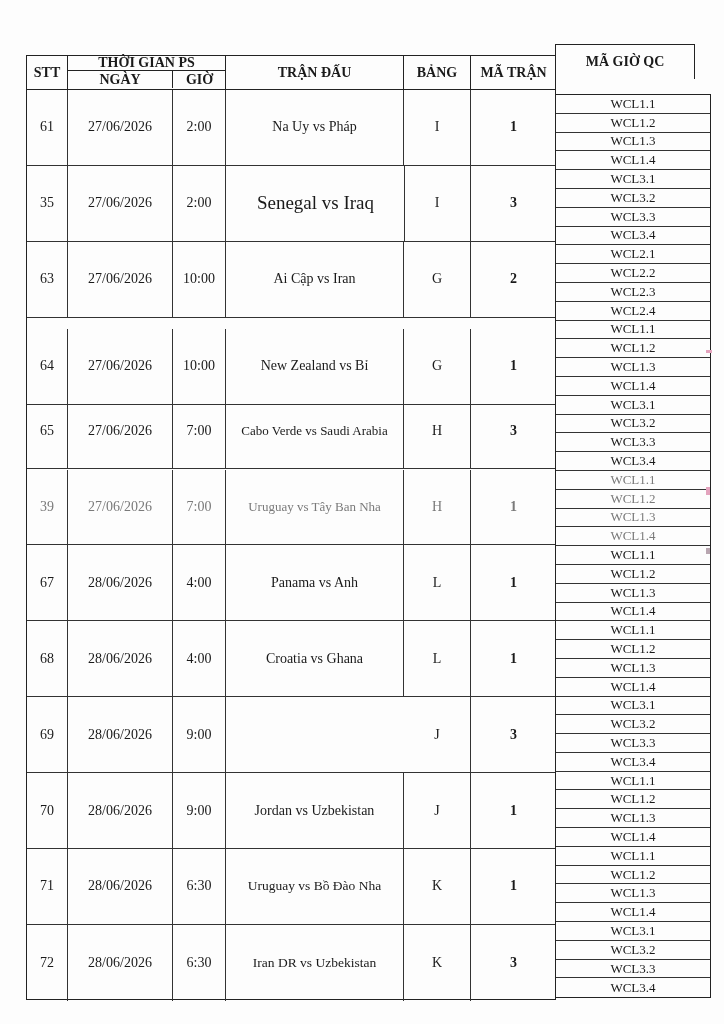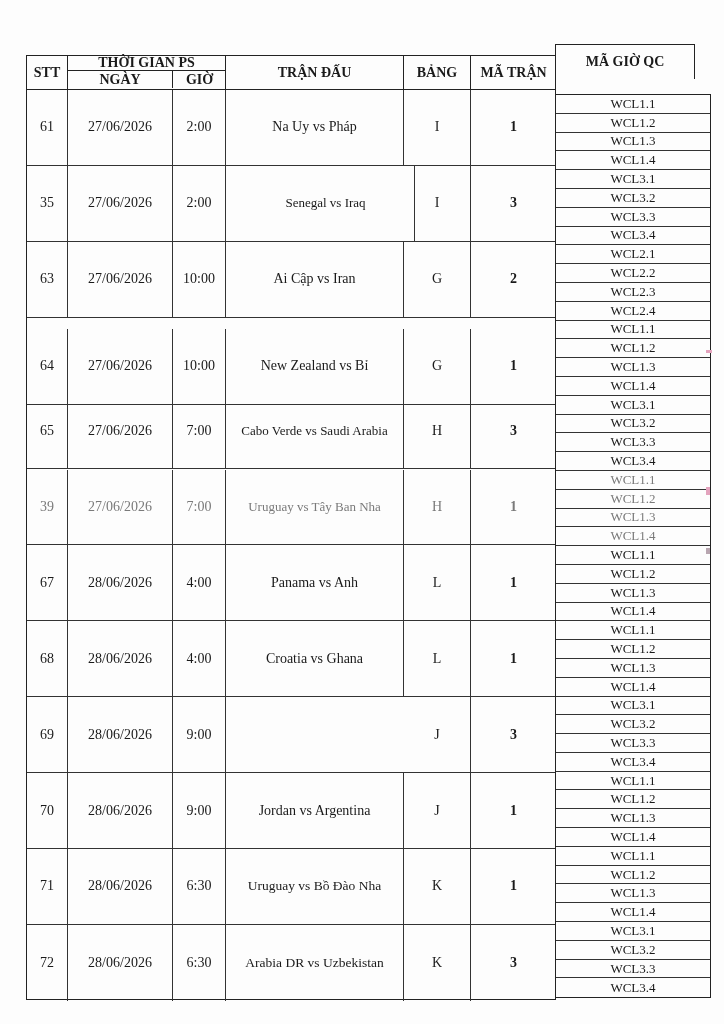--- a/index.html
+++ b/index.html
@@ -48,21 +48,21 @@
         <div class="cell" style="left:41px;width:105px">27/06/2026</div>
         <div class="cell" style="left:146px;width:53px">2:00</div>
         <div class="cell" style="left:199px;width:178px">Na Uy vs Pháp</div>
         <div class="cell" style="left:377px;width:67px">I</div>
         <div class="cell bold" style="left:444px;width:85px;border-right:none">1</div>
       </div>
       <div class="row" style="top:75.9px">
         <div class="cell" style="left:0;width:41px">35</div>
         <div class="cell" style="left:41px;width:105px">27/06/2026</div>
         <div class="cell" style="left:146px;width:53px">2:00</div>
-        <div class="cell" style="left:210px;width:178px;font-size:13px">Senegal vs Iraq</div>
+        <div class="cell" style="left:200px;width:178px;font-size:19px">Senegal vs Iraq</div>
         <div class="cell" style="left:377px;width:67px">I</div>
         <div class="cell bold" style="left:444px;width:85px;border-right:none">3</div>
       </div>
       <div class="row" style="top:151.8px">
         <div class="cell" style="left:0;width:41px">63</div>
         <div class="cell" style="left:41px;width:105px">27/06/2026</div>
         <div class="cell" style="left:146px;width:53px">10:00</div>
         <div class="cell" style="left:199px;width:178px">Ai Cập vs Iran</div>
         <div class="cell" style="left:377px;width:67px">G</div>
         <div class="cell bold" style="left:444px;width:85px;border-right:none">2</div>
@@ -111,37 +111,37 @@
         <div class="cell" style="left:0;width:41px">69</div>
         <div class="cell" style="left:41px;width:105px">28/06/2026</div>
         <div class="cell" style="left:146px;width:53px">9:00</div>
         <div class="cell" style="left:377px;width:67px">J</div>
         <div class="cell bold" style="left:444px;width:85px;border-right:none">3</div>
       </div>
       <div class="row" style="top:683.1px">
         <div class="cell" style="left:0;width:41px">70</div>
         <div class="cell" style="left:41px;width:105px">28/06/2026</div>
         <div class="cell" style="left:146px;width:53px">9:00</div>
-        <div class="cell" style="left:199px;width:178px">Jordan vs Argentina</div>
+        <div class="cell" style="left:199px;width:178px">Jordan vs Uzbekistan</div>
         <div class="cell" style="left:377px;width:67px">J</div>
         <div class="cell bold" style="left:444px;width:85px;border-right:none">1</div>
       </div>
       <div class="row" style="top:759px">
         <div class="cell" style="left:0;width:41px">71</div>
         <div class="cell" style="left:41px;width:105px">28/06/2026</div>
         <div class="cell" style="left:146px;width:53px">6:30</div>
         <div class="cell" style="left:199px;width:178px;font-size:13.5px">Uruguay vs Bồ Đào Nha</div>
         <div class="cell" style="left:377px;width:67px">K</div>
         <div class="cell bold" style="left:444px;width:85px;border-right:none">1</div>
       </div>
       <div class="row" style="top:834.9px">
         <div class="cell" style="left:0;width:41px">72</div>
         <div class="cell" style="left:41px;width:105px">28/06/2026</div>
         <div class="cell" style="left:146px;width:53px">6:30</div>
-        <div class="cell" style="left:199px;width:178px;font-size:13.5px">Arabia DR vs Uzbekistan</div>
+        <div class="cell" style="left:199px;width:178px;font-size:13.5px">Iran DR vs Uzbekistan</div>
         <div class="cell" style="left:377px;width:67px">K</div>
         <div class="cell bold" style="left:444px;width:85px;border-right:none">3</div>
       </div>
     </div>
   </div>
 
   <div class="qc-head">MÃ GIỜ QC</div>
 
   <div class="qc">
     <div class="qcrow">WCL1.1</div>

